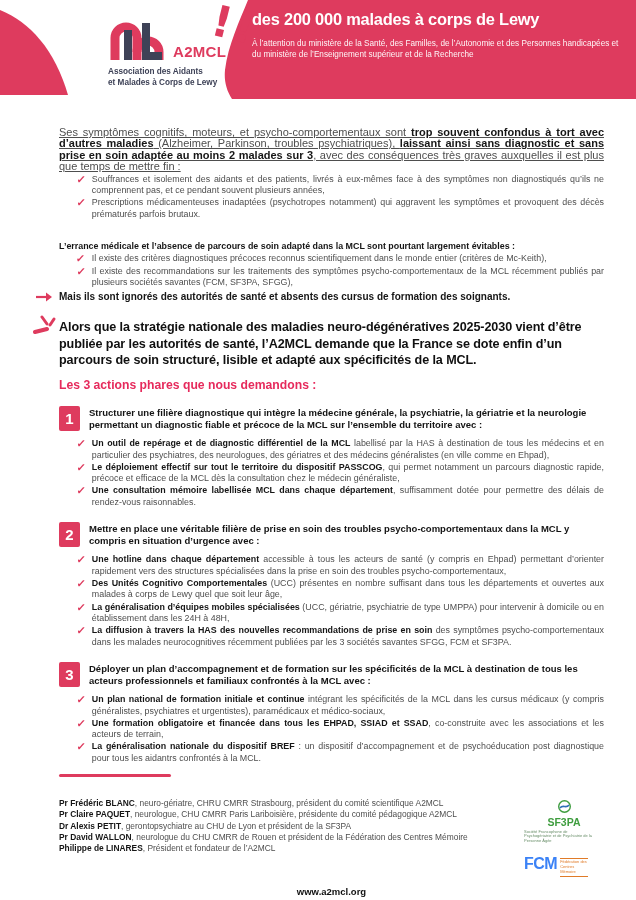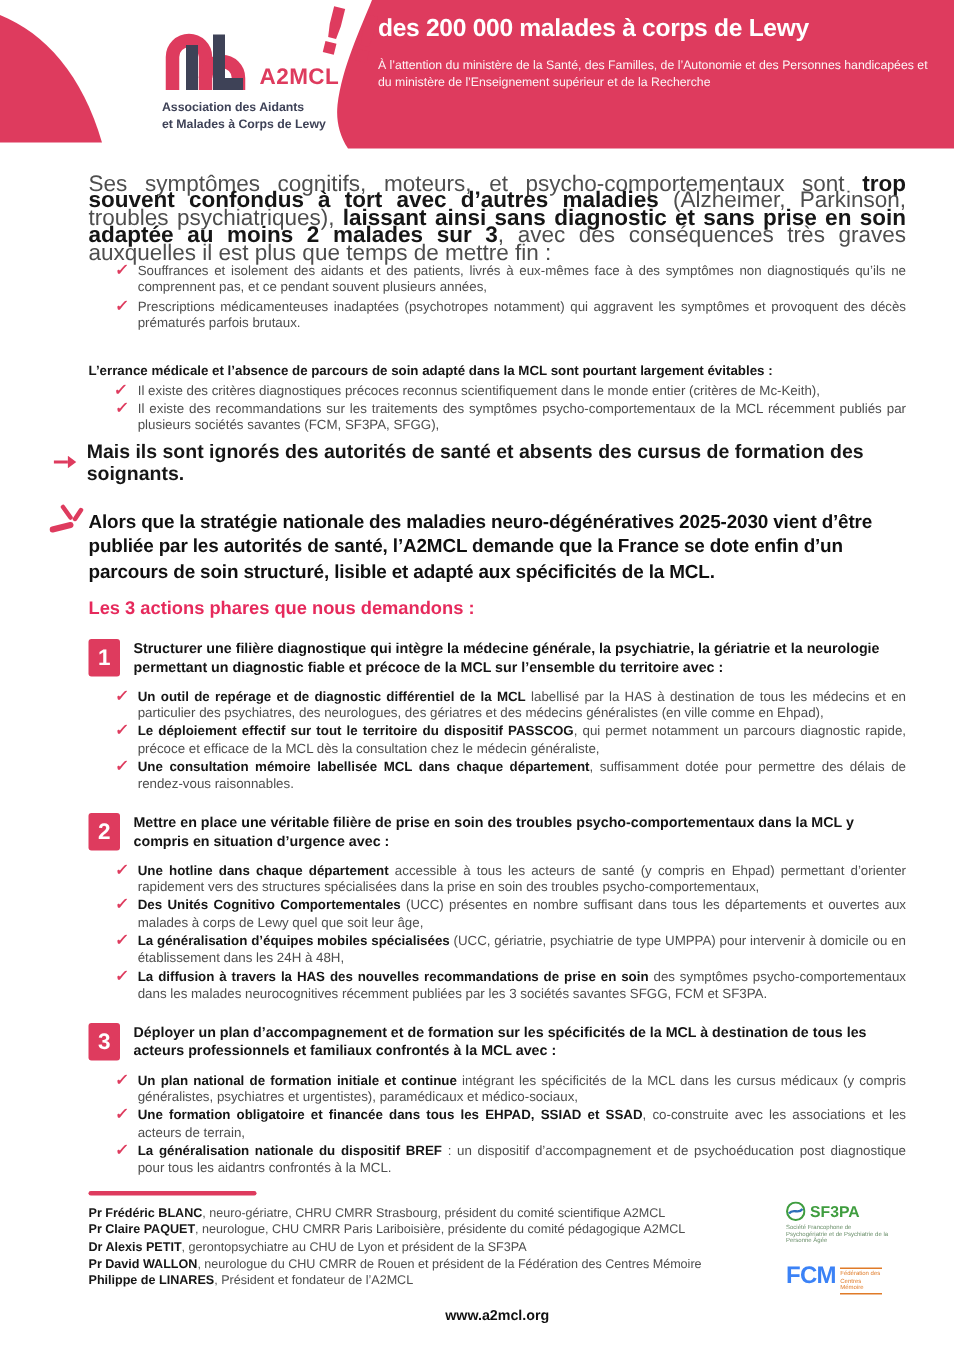--- a/index.html
+++ b/index.html
@@ -24,53 +24,53 @@
         font-family:"DejaVu Sans",sans-serif;}
   .logo-block{position:absolute;left:108px;top:18px;z-index:2;width:140px;}
   .logo-row{display:flex;align-items:flex-end;}
   .brand{color:var(--crimson);font-weight:bold;font-size:15px;margin-left:7px;letter-spacing:.3px;}
   .org{margin-top:7px;color:var(--navy);font-size:8.2px;font-weight:bold;line-height:10.5px;}
 
   
   .content{padding:0 32px 0 59px;}
   .just{text-align:justify;}
   .lead{margin-top:12px;font-weight:bold;font-size:9.6px;line-height:12.6px;color:var(--ink);}
-  .para{margin-top:9px;font-size:15px;line-height:11.4px;color:var(--body);}
+  .para{margin-top:19px;font-size:11px;line-height:11.4px;color:var(--body);text-decoration:underline;}
   .para b, .item b{color:var(--ink);font-weight:bold;}
   .checklist{margin-left:17px;}
   .item{display:flex;gap:7px;font-size:8.9px;line-height:11.3px;color:var(--body);margin-top:1px;}
   .check{color:var(--crimson);font-weight:bold;font-size:10.5px;line-height:11px;flex:0 0 auto;transform:skewX(-8deg);}
   .item-text{flex:1;}
   .evitables{margin-top:21px;}
   .ev-heading{font-weight:bold;font-size:8.9px;line-height:11.4px;color:var(--ink);}
   .note{display:flex;align-items:center;gap:6px;margin-top:3px;margin-left:-24px;}
-  .note-text{font-weight:bold;font-size:13px;color:var(--ink);}
+  .note-text{font-weight:bold;font-size:10px;color:var(--ink);}
 
   .headline{position:relative;margin-top:17px;font-weight:bold;font-size:12.6px;
             line-height:16.6px;color:#101010;letter-spacing:-0.1px;}
   .burst{position:absolute;left:-26px;top:-4px;}
   .actions-heading{margin-top:9px;color:var(--pink);font-weight:bold;font-size:12.2px;}
 
   .action{margin-top:14px;}
   .action-head{display:flex;gap:9px;align-items:flex-start;}
   .badge{width:21px;height:25px;background:var(--crimson);color:#fff;font-weight:bold;font-size:15px;
          display:flex;align-items:center;justify-content:center;border-radius:2px;flex:0 0 auto;}
   .action-title{font-weight:bold;font-size:9.5px;line-height:12.2px;color:#141414;padding-top:1px;}
   .action-items{margin-top:7px;margin-left:17px;}
 
   
   .sig-block{margin-top:10px;}
   .sig-heading{font-size:14px;font-weight:800;color:#222;letter-spacing:.4px;}
   .sig-underline{width:112px;height:3px;background:var(--crimson);border-radius:2px;margin-top:2px;}
-  .sig-row{display:flex;margin-top:2px;align-items:center;}
+  .sig-row{display:flex;margin-top:21px;}
   .sig-list{flex:1;}
   .sig-line{font-size:8.4px;line-height:11.3px;color:var(--body);}
   .sig-line b{color:var(--ink);}
   .sig-logos{width:80px;padding-top:2px;}
-  .sf3pa-top{display:flex;align-items:center;gap:3px;}
+  .sf3pa-top{display:flex;align-items:center;gap:3px;flex-direction:column;}
   .sf3pa-name{color:#3f9d3f;font-weight:bold;font-size:10.5px;}
   .sf3pa-tag{font-size:4px;line-height:4.6px;color:#6a8f6a;margin-top:1.5px;width:72px;}
   .fcm{margin-top:13px;display:flex;gap:3px;align-items:flex-start;}
   .fcm-name{color:#3b82f6;font-weight:800;font-size:16px;letter-spacing:-0.5px;line-height:16px;}
   .fcm-tag{font-size:4px;line-height:4.8px;color:#e07b28;width:28px;border-top:1px solid #e07b28;
            border-bottom:1px solid #e07b28;padding:1px 0;margin-top:2px;}
   .footer{margin-top:9px;text-align:center;font-weight:bold;font-size:9.5px;color:#111;}
 </style>
 </head>
 <body>

